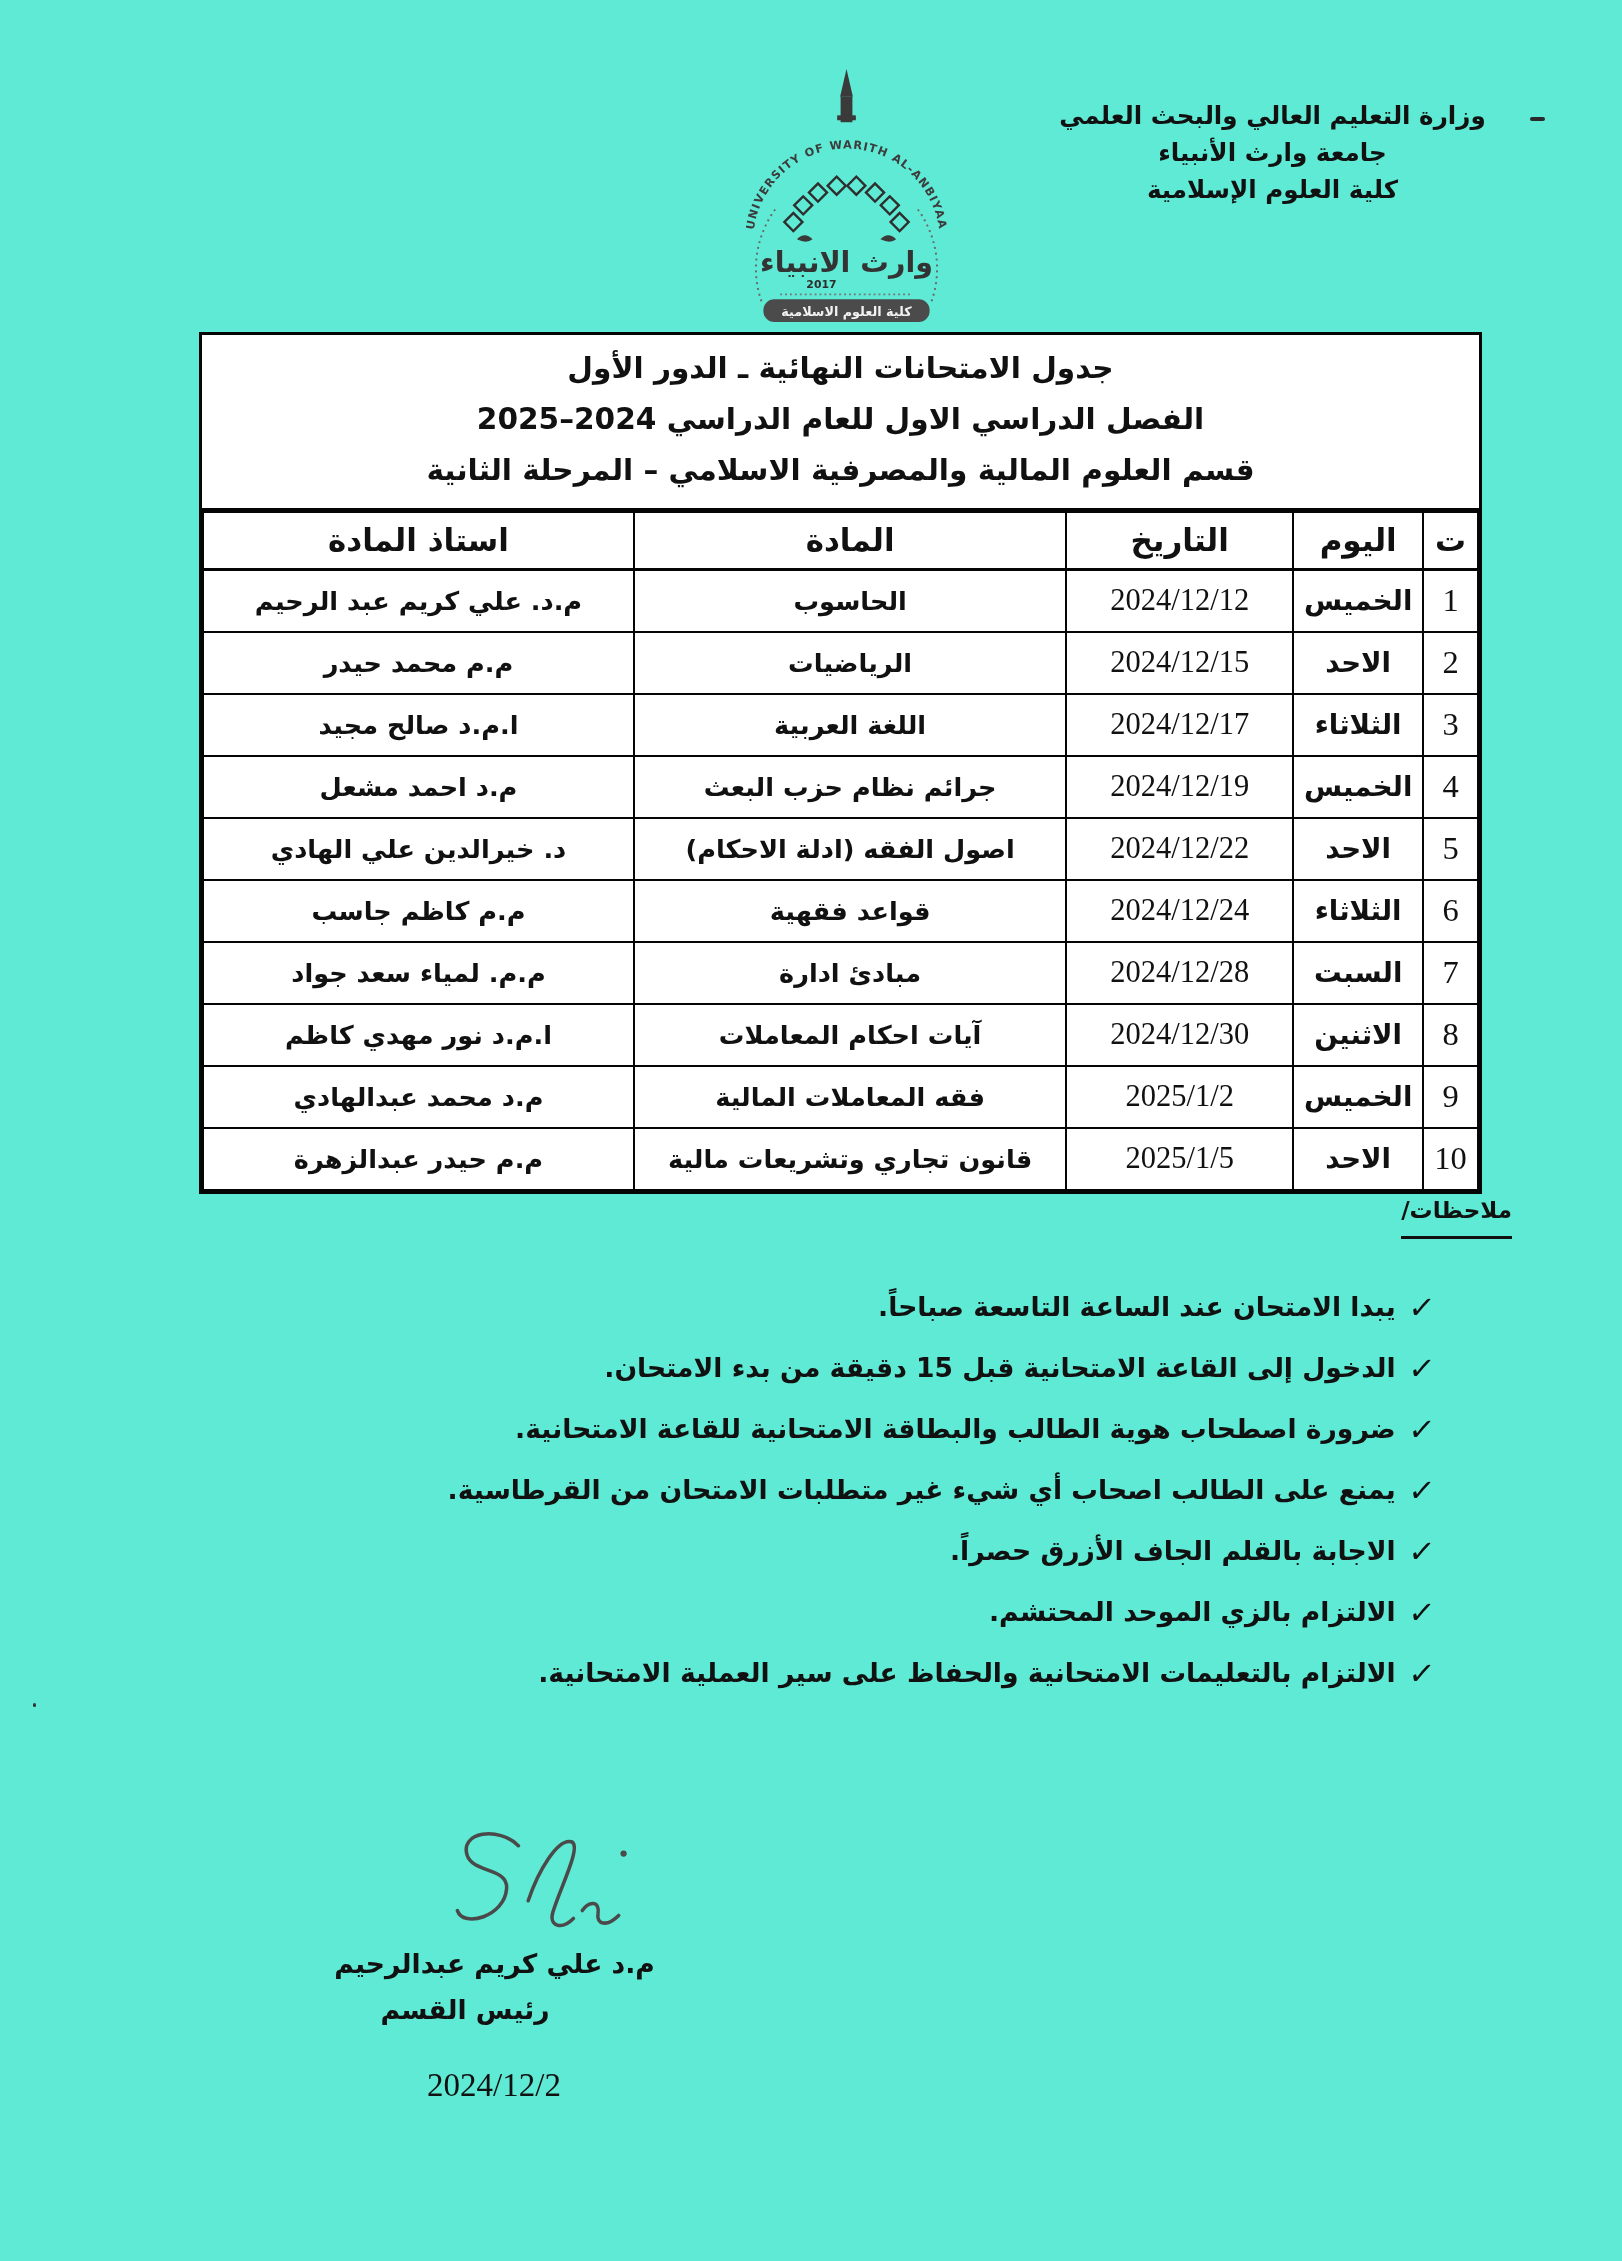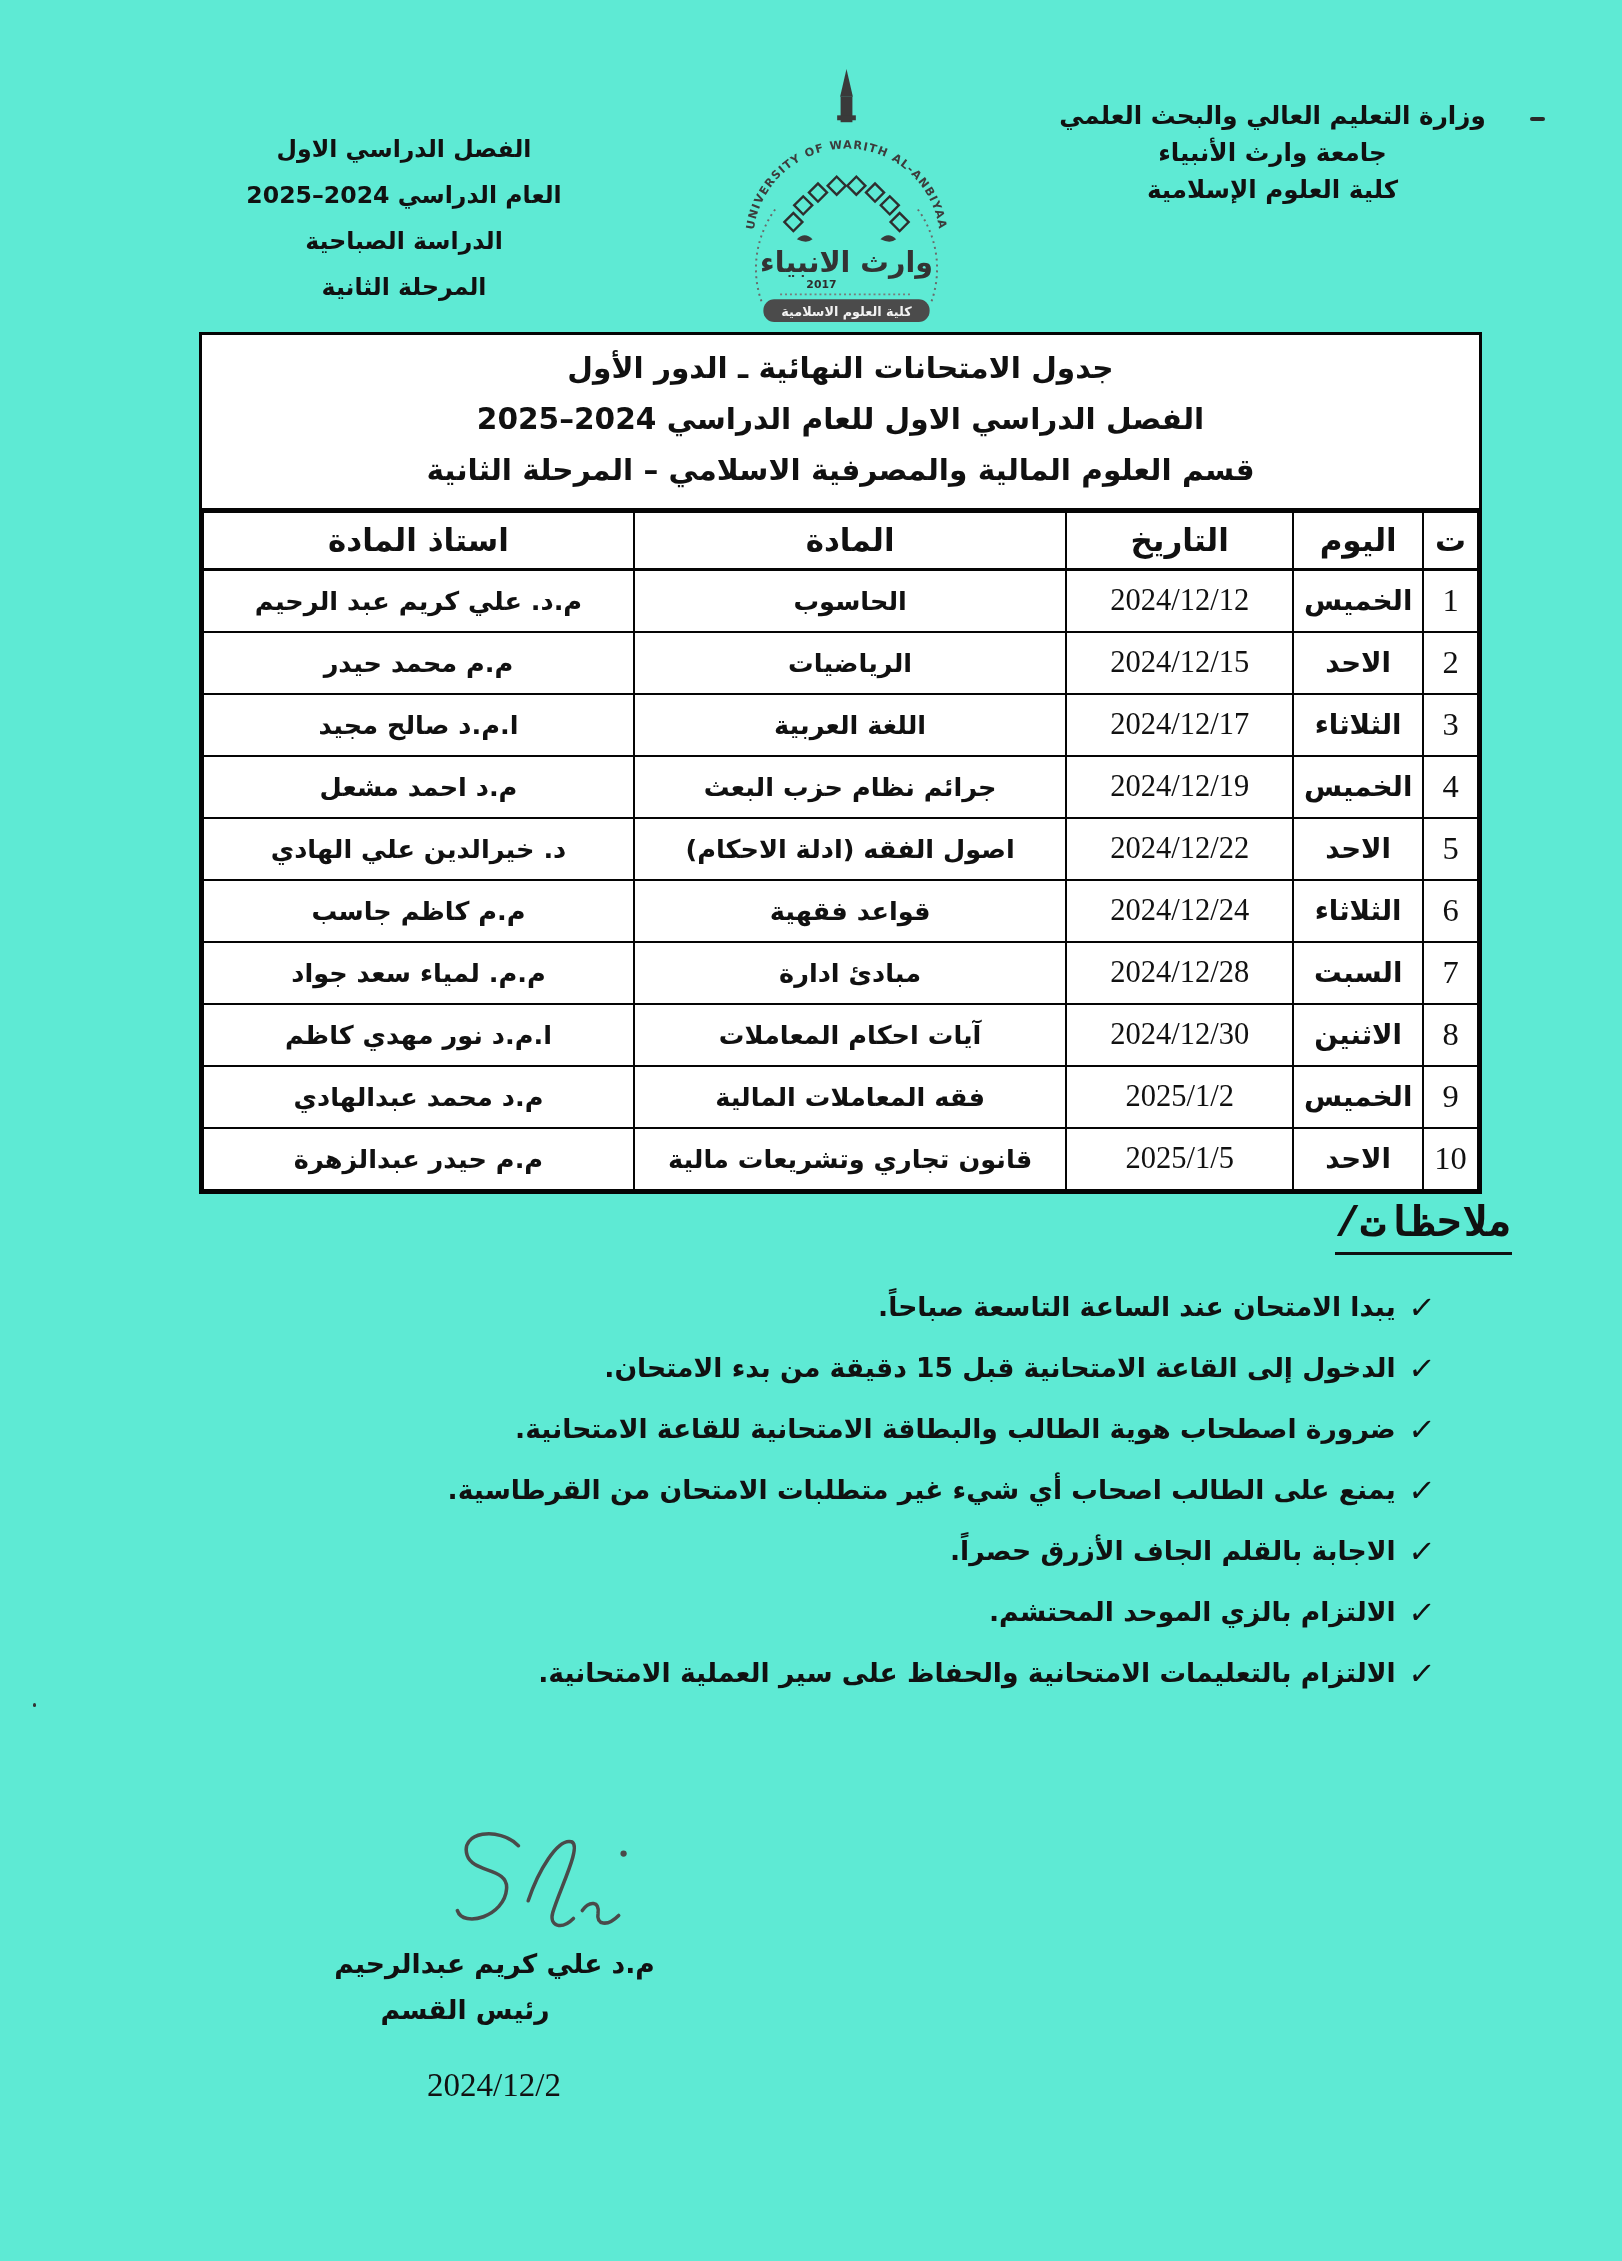--- a/index.html
+++ b/index.html
@@ -35,21 +35,21 @@
   col.c-no{width:4.3%;} col.c-day{width:10.2%;} col.c-date{width:17.8%;}
   col.c-subj{width:33.9%;} col.c-prof{width:33.8%;}
   td.num{font-family:"Liberation Serif",serif;font-size:32.5px;direction:ltr;}
   td.day{font-size:27.6px;font-weight:bold;}
   td.date{font-family:"Liberation Serif",serif;font-size:30.5px;direction:ltr;margin-left:26px;}
   td.subj{font-size:25.6px;font-weight:bold;}
   td.prof{font-size:25.6px;font-weight:bold;}
   
   .notes-heading{
     position:absolute;top:1197px;right:110px;
-    font-size:42px;font-weight:bold;border-bottom:3px solid #111;padding-bottom:3px;font-family:Liberation Mono, monospace;
+    font-size:23px;font-weight:bold;border-bottom:3px solid #111;padding-bottom:13px;
   }
   .notes-list{
     position:absolute;top:1277px;right:187px;width:1162px;
     list-style:none;margin:0;padding:0;text-align:right;
   }
   .notes-list li{line-height:60px;font-size:26.6px;font-weight:bold;white-space:nowrap;}
   .notes-list .check{
     display:inline-block;font-size:30.5px;margin-left:13.8px;
     transform:skewX(-8deg);vertical-align:-2px;
   }
@@ -64,26 +64,20 @@
 <body>
 
 <div class="page">
 
   <div class="hdr-right">
     <div>وزارة التعليم العالي والبحث العلمي</div>
     <div>جامعة وارث الأنبياء</div>
     <div>كلية العلوم الإسلامية</div>
   </div>
 
-  <div class="hdr-left">
-    <div>الفصل الدراسي الاول</div>
-    <div>العام الدراسي 2024–2025</div>
-    <div>الدراسة الصباحية</div>
-    <div>المرحلة الثانية</div>
-  </div>
 
   <svg class="logo" viewBox="0 0 245 262">
     <defs>
       <path id="arcpath" d="M 28,168 A 95,95 0 0 1 217,168" fill="none"></path>
     </defs>
 
     <polygon points="122.5,2 116,30 129,30" fill="#3a3a3a"></polygon>
     <rect x="116.5" y="30" width="12" height="26" fill="#3a3a3a"></rect>
     <rect x="113" y="49" width="19" height="5" fill="#3a3a3a"></rect>
 

